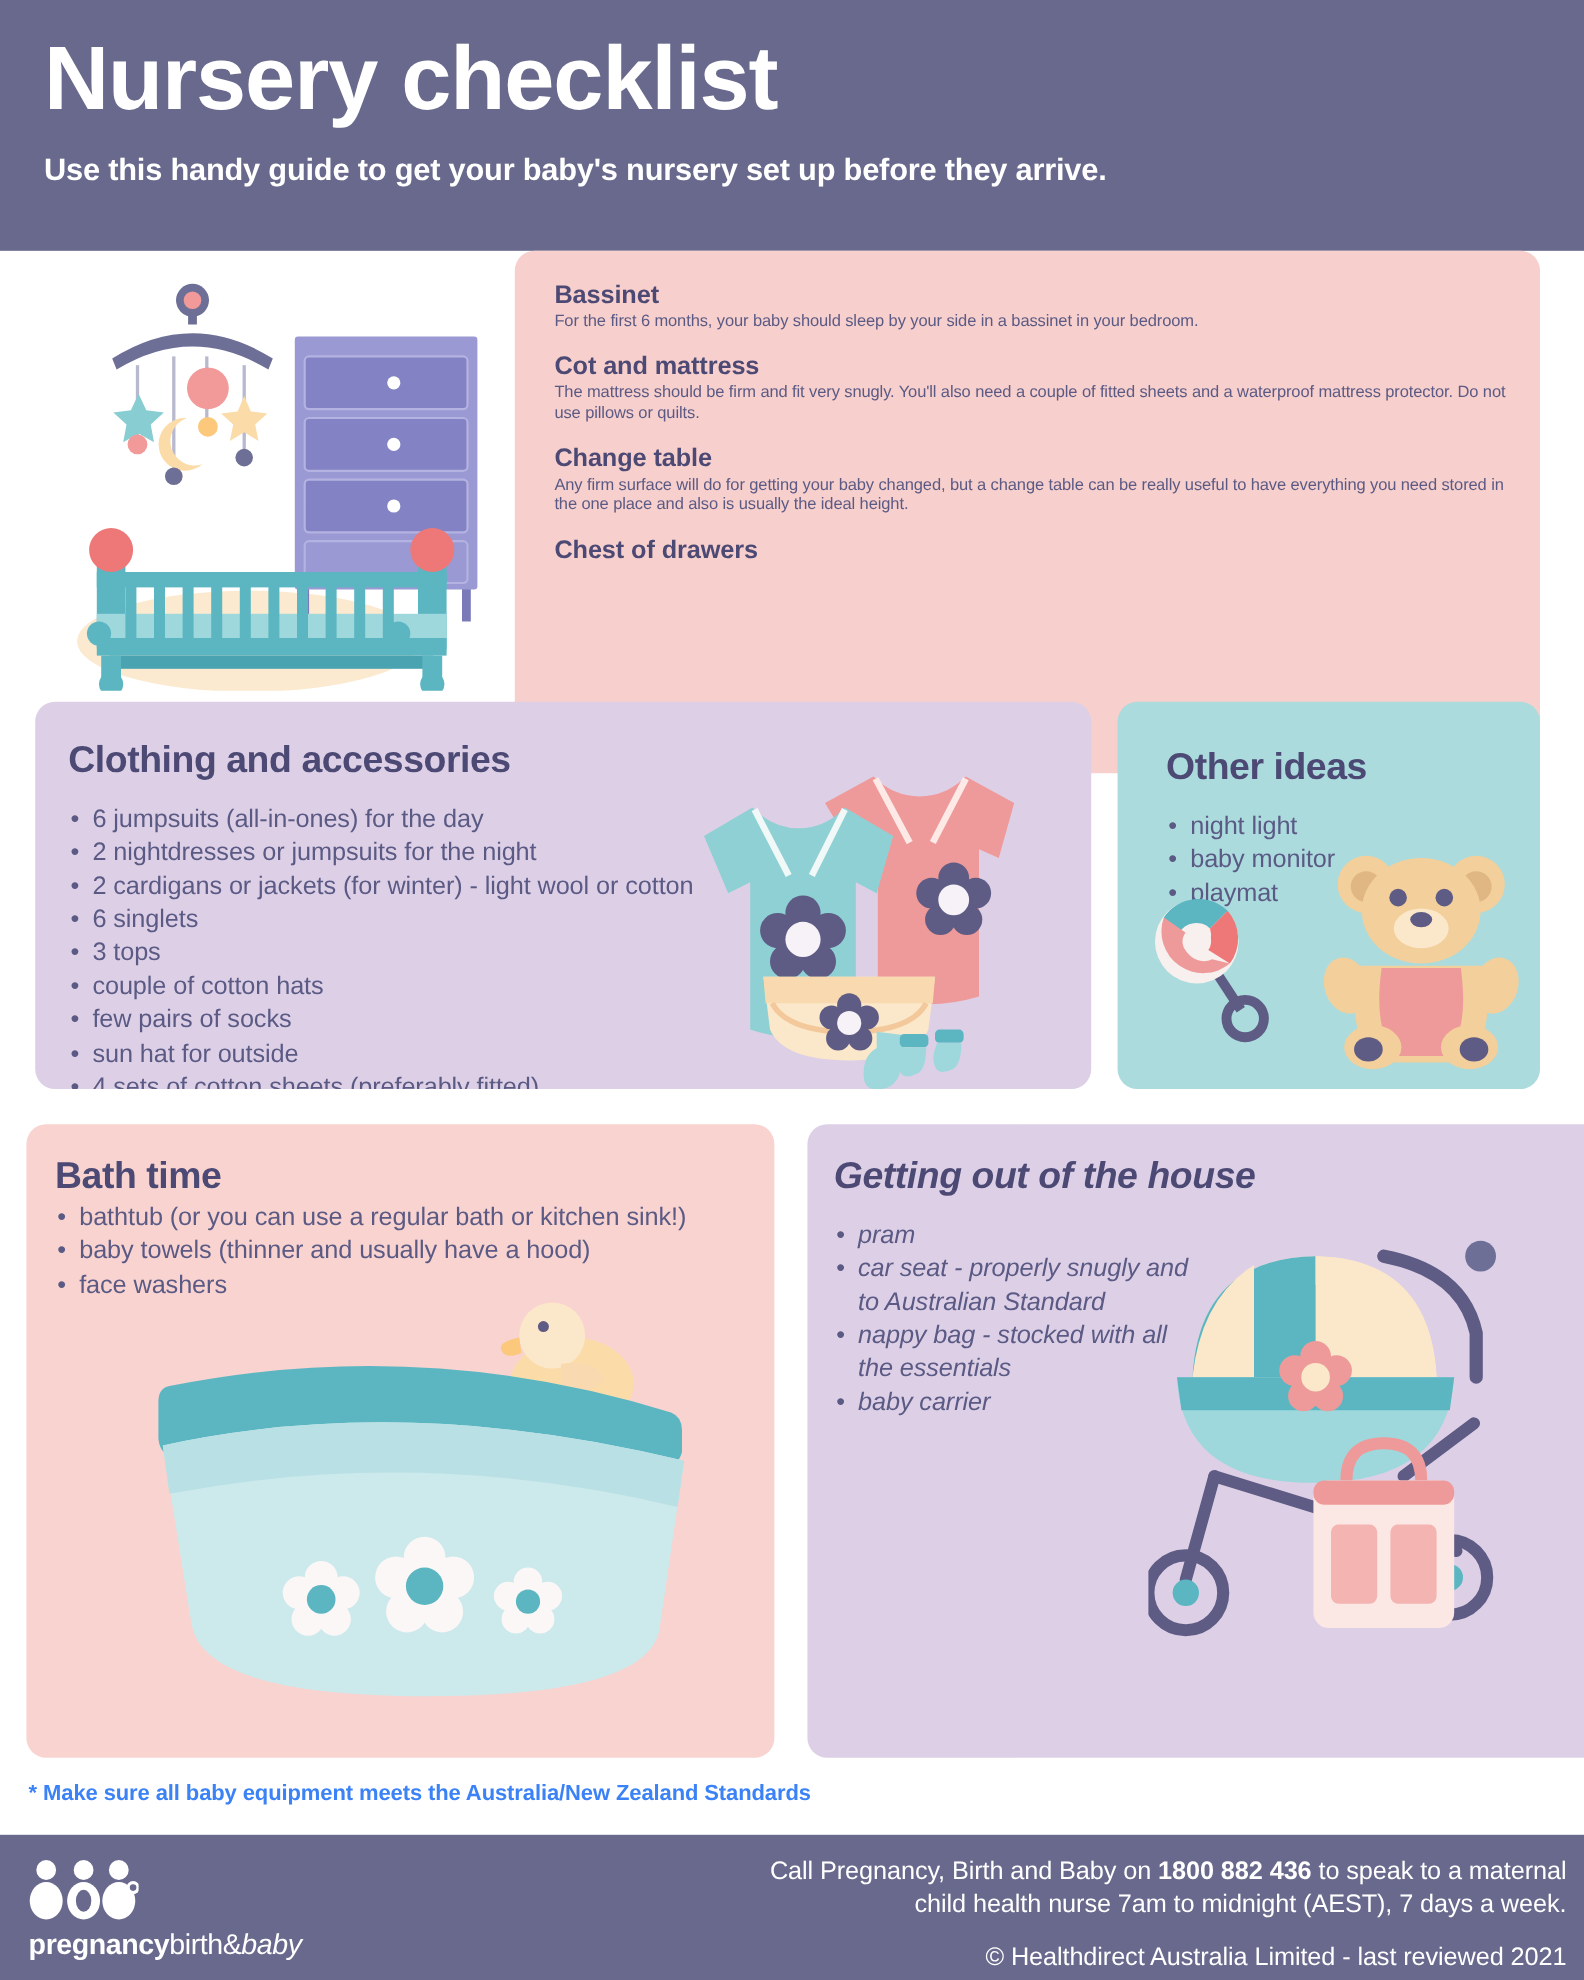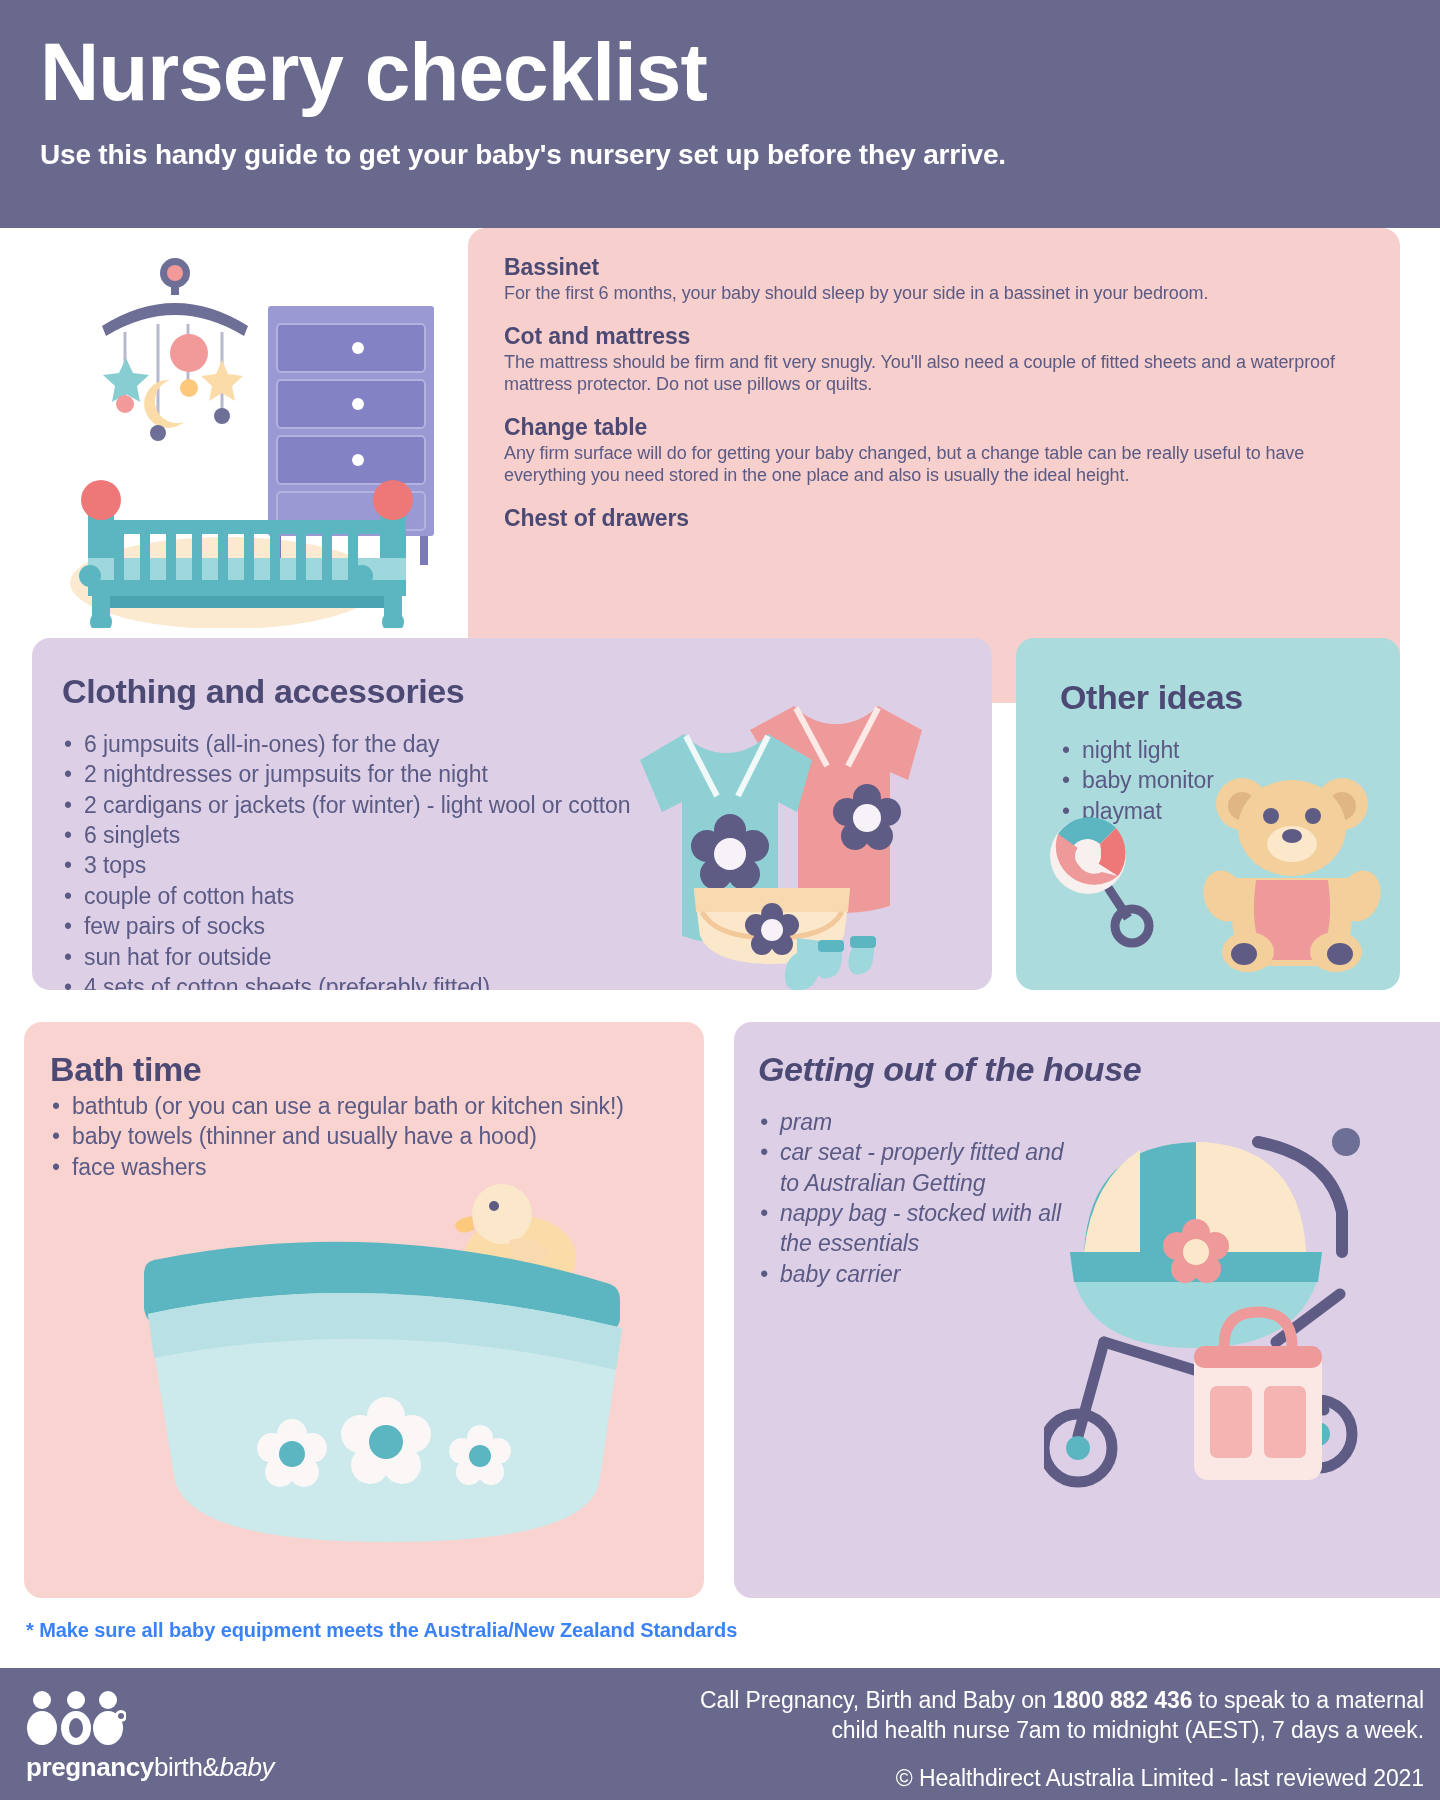--- a/index.html
+++ b/index.html
@@ -52,21 +52,21 @@
     color: #4c4a75;
     letter-spacing: -0.4px;
   }
   .sub-title {
     font-size: 23px;
     font-weight: 700;
     color: #4c4a75;
     letter-spacing: -0.1px;
   }
   .body-text {
-    font-size: 18px;
+    font-size: 15px;
     color: #5a5a85;
     line-height: 1.22;
     letter-spacing: -0.1px;
   }
   ul.list { list-style: none; }
   ul.list li {
     font-size: 23px;
     color: #5a5a85;
     line-height: 1.32;
     letter-spacing: -0.1px;
@@ -390,21 +390,21 @@
         <circle cx="-18" cy="-5" r="13" fill="#fbf7f6"></circle>
         <circle cx="0" cy="0" r="11" fill="#5bb6c2"></circle>
       </g>
     </svg>
   </div>
 
   <div class="panel lilac" id="panel-getting">
     <div class="panel-title">Getting out of the house</div>
     <ul class="list" style="margin-top:18px; width:330px;">
       <li>pram</li>
-      <li>car seat - properly fitted and to Australian Getting</li>
+      <li>car seat - properly snugly and to Australian Standard</li>
       <li>nappy bag - stocked with all the essentials</li>
       <li>baby carrier</li>
     </ul>
 
     <svg class="illo" style="left:310px; top:58px;" width="360" height="410" viewBox="0 0 360 410">
 
       <path d="M214 62 q72 14 84 70 l0 40" stroke="#5e5b84" stroke-width="12" fill="none" stroke-linecap="round"></path>
       <circle cx="302" cy="62" r="14" fill="#6e6f96"></circle>
 
       <path d="M40 172 q6 -108 112 -110 q104 2 110 110 Z" fill="#fbe7c9"></path>

